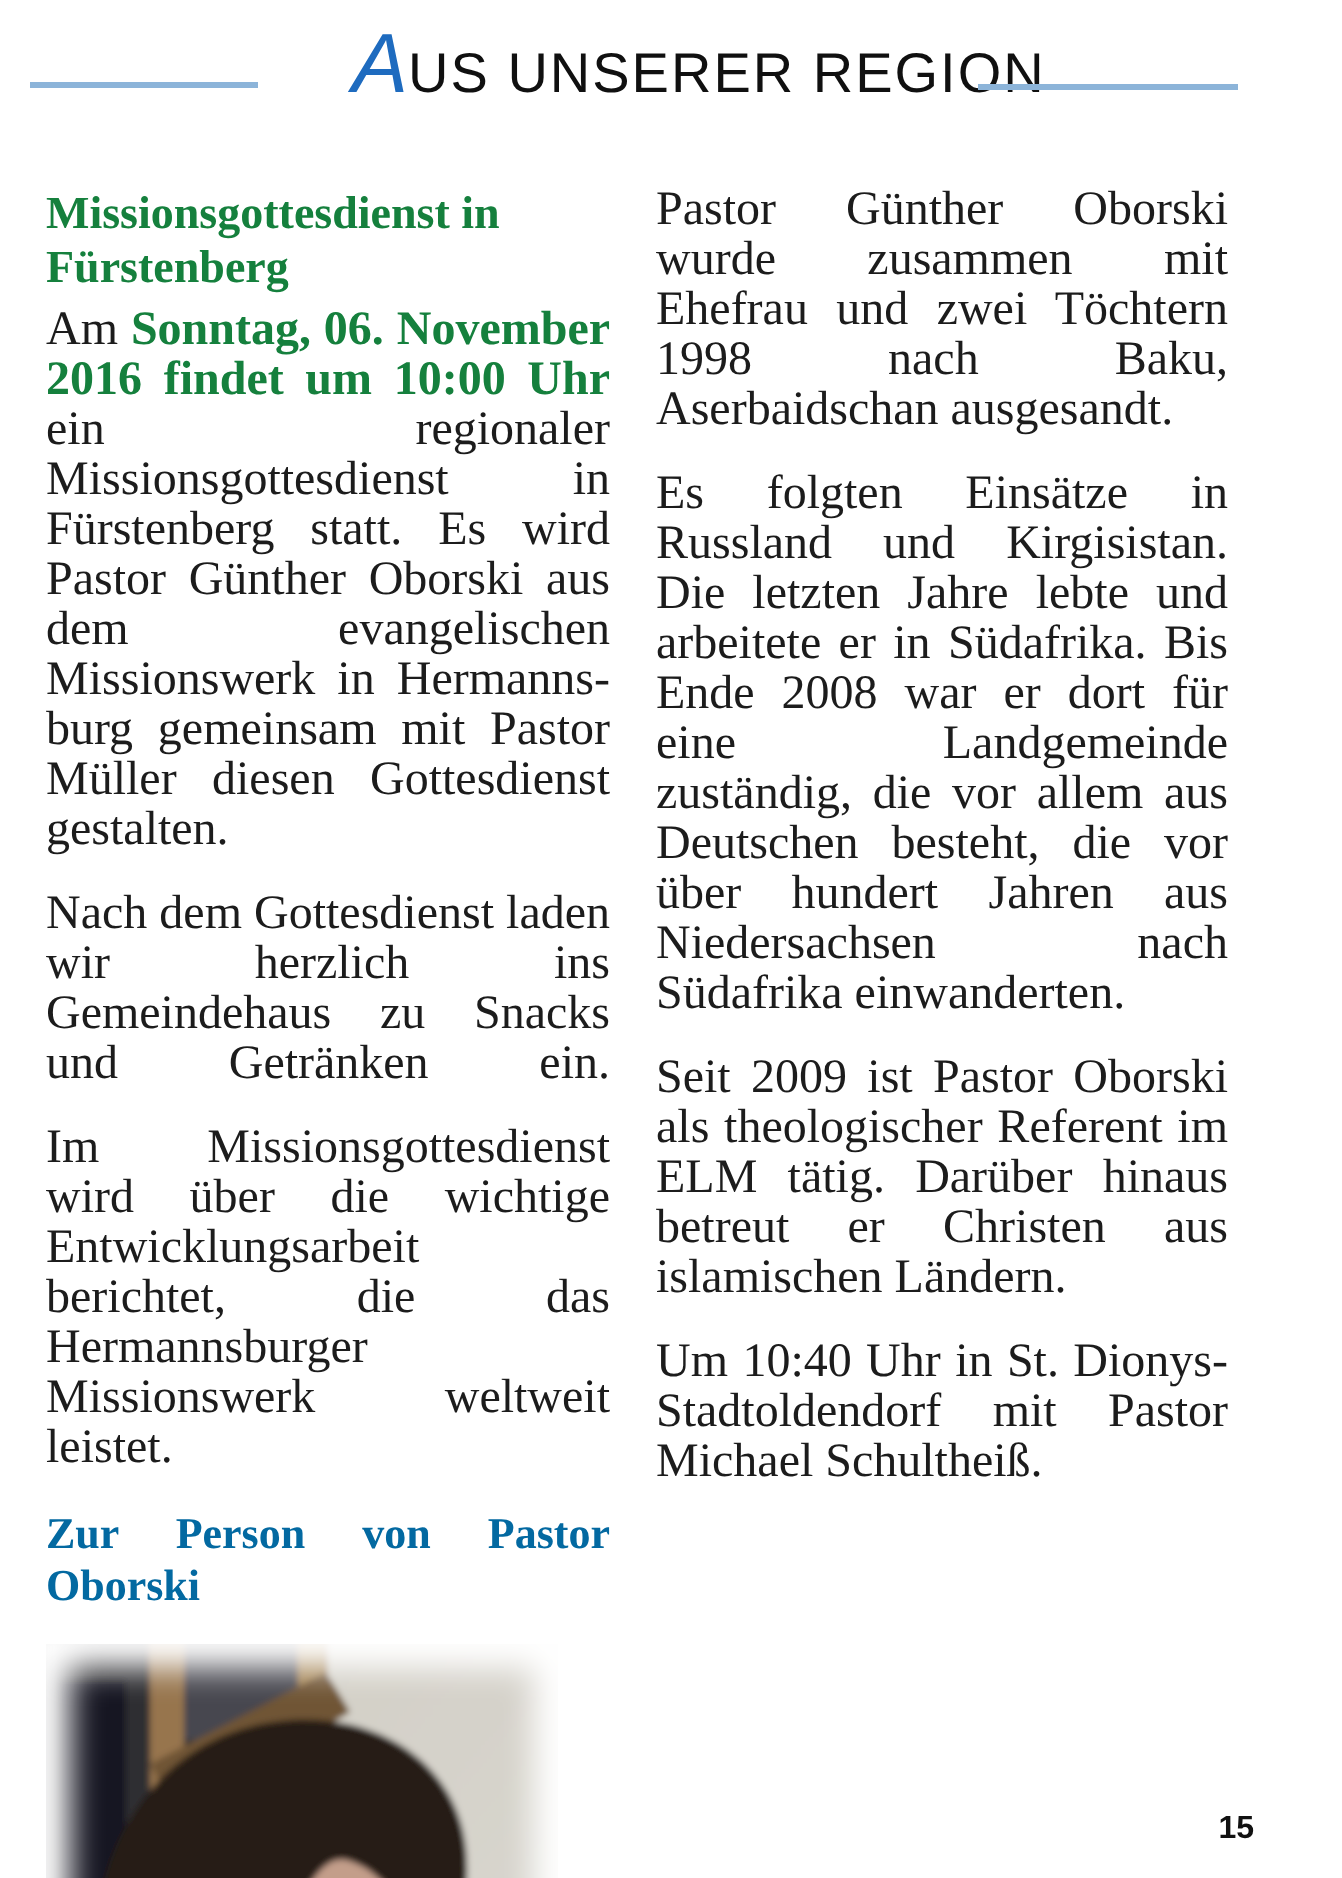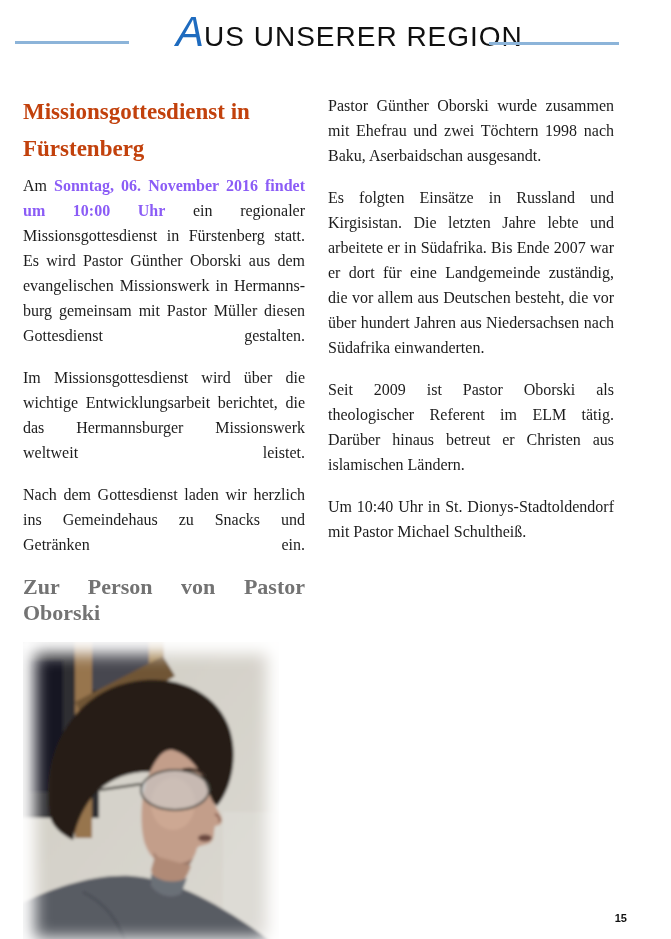--- a/index.html
+++ b/index.html
@@ -17,69 +17,69 @@
     position:absolute;left:176px;top:8px;white-space:nowrap;
     font-family:"Liberation Sans","DejaVu Sans",sans-serif;
   }
   .t-initial{font-style:italic;font-size:42px;color:#1e6bbf;}
   .t-rest{font-size:28px;letter-spacing:1px;color:#101010;}
   
   .columns{display:flex;gap:23px;margin:23px 57px 0 23px;}
   .col-left{width:282px;flex:none;}
   .col-right{width:286px;flex:none;}
   .body-p{
-    font-size:16px;line-height:25px;text-align:justify;
+    font-size:24px;line-height:25px;text-align:justify;
     margin:0 0 17px 0;hyphens:manual;
   }
   .jl{text-align-last:justify;}
-  .accent{color:#8b5cf6;}
+  .accent{color:#15803d;}
   .article-heading{
-    font-size:23px;line-height:37px;font-weight:bold;color:#c2410c;
+    font-size:23px;line-height:27px;font-weight:bold;color:#15803d;
     margin:0 0 6px 0;
   }
   .sub-heading{
-    font-size:22px;line-height:26px;font-weight:bold;color:#737373;
+    font-size:22px;line-height:26px;font-weight:bold;color:#0369a1;
     margin:8px 0 0 0;text-align:justify;text-align-last:justify;
   }
   b.accent{font-weight:bold;}
   
   .photo{position:relative;width:256px;height:308px;margin-top:16px;}
   .photo svg{display:block;width:100%;height:100%;}
   .photo::after{
     content:'';position:absolute;inset:0;pointer-events:none;
     box-shadow:inset 0 0 16px 12px #ffffff;
   }
   
   .page-number{
     position:absolute;right:44px;bottom:15px;
     font-family:"Liberation Sans","DejaVu Sans",sans-serif;
-    font-size:11px;font-weight:bold;color:#111;
+    font-size:16px;font-weight:bold;color:#111;
   }
 </style>
 </head>
 <body>
 
 <header class="page-header">
   <div class="rule rule-left"></div>
   <div class="title">
     <span class="t-initial">A</span><span class="t-rest">US UNSERER REGION</span>
   </div>
   <div class="rule rule-right"></div>
 </header>
 
 <main class="columns">
 
   <section class="col-left">
     <h2 class="article-heading">Missionsgottesdienst in Fürstenberg</h2>
 
     <p class="body-p jl"><span>Am </span><b class="accent">Sonntag, 06. November 2016 findet um 10:00 Uhr</b><span> ein regiona­ler Missionsgottesdienst in Fürs­tenberg statt. Es wird Pastor Gün­ther Oborski aus dem evangeli­schen Missionswerk in Hermanns­burg gemeinsam mit Pastor Müller diesen Gottesdienst gestalten.</span></p>
 
+    <p class="body-p jl">Nach dem Gottesdienst laden wir herzlich ins Gemeindehaus zu Snacks und Getränken ein.</p>
+
     <p class="body-p jl">Im Missionsgottesdienst wird über die wichtige Entwicklungsarbeit berichtet, die das Hermannsburger Missionswerk weltweit leistet.</p>
-
-    <p class="body-p jl">Nach dem Gottesdienst laden wir herzlich ins Gemeindehaus zu Snacks und Getränken ein.</p>
 
     <h3 class="sub-heading">Zur Person von Pastor Oborski</h3>
 
     <figure class="photo" style="margin:16px 0 0 0;">
       <svg viewBox="0 0 256 308" xmlns="http://www.w3.org/2000/svg">
         <defs>
           <filter id="soft" x="-5%" y="-5%" width="110%" height="110%">
             <feGaussianBlur stdDeviation="1.6"></feGaussianBlur>
           </filter>
           <linearGradient id="wall" x1="0" y1="0" x2="1" y2="1">
@@ -118,21 +118,21 @@
           <path d="M128 232 C138 240 152 242 164 236 L158 252 C146 258 134 252 128 244 Z" fill="#6a6f77"></path>
         </g>
       </svg>
     </figure>
 
   </section>
 
   <section class="col-right">
     <p class="body-p">Pastor Günther Oborski wurde zusammen mit Ehefrau und zwei Töchtern 1998 nach Baku, Aserbaidschan ausgesandt.</p>
 
-    <p class="body-p">Es folgten Einsätze in Russland und Kirgisistan. Die letzten Jahre lebte und arbeitete er in Südafrika. Bis Ende 2007 war er dort für eine Landgemeinde zuständig, die vor allem aus Deutschen besteht, die vor über hundert Jahren aus Niedersachsen nach Südafrika ein­wanderten.</p>
+    <p class="body-p">Es folgten Einsätze in Russland und Kirgisistan. Die letzten Jahre lebte und arbeitete er in Südafrika. Bis Ende 2008 war er dort für eine Landgemeinde zuständig, die vor allem aus Deutschen besteht, die vor über hundert Jahren aus Niedersachsen nach Südafrika ein­wanderten.</p>
 
     <p class="body-p">Seit 2009 ist Pastor Oborski als theologischer Referent im ELM tätig. Darüber hinaus betreut er Christen aus islamischen Ländern.</p>
 
 
     <p class="body-p">Um 10:40 Uhr in St. Dionys-Stadtoldendorf mit Pastor Michael Schultheiß.</p>
   </section>
 
 </main>
 
 <div class="page-number">15</div>

